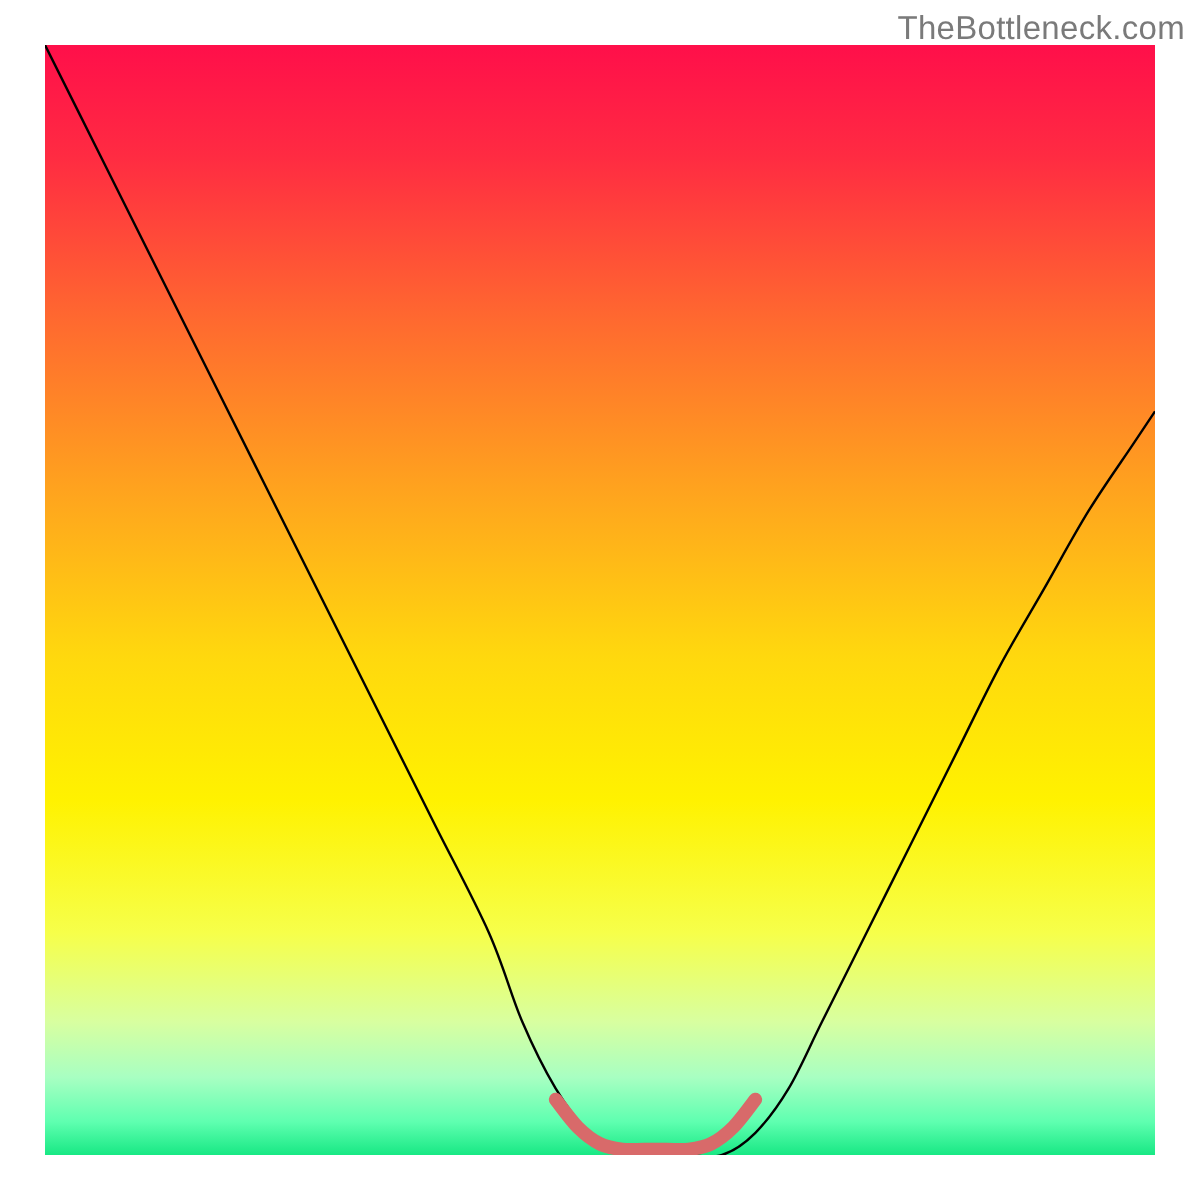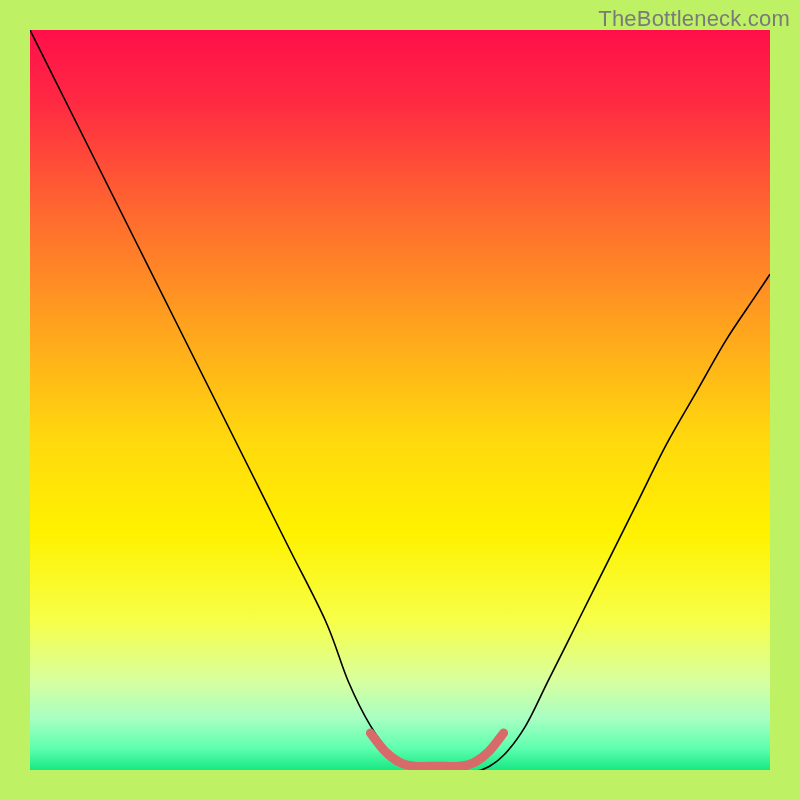--- a/index.html
+++ b/index.html
@@ -8,21 +8,21 @@
     width: 800px;
     height: 800px;
     background: #000;
     overflow: hidden;
     font-family: Arial, Helvetica, sans-serif;
   }
   .frame {
     position: relative;
     width: 800px;
     height: 800px;
-    background: #bef264;
+    background: #ffffff;
   }
   .plot-area {
     position: absolute;
     left: 30px;
     top: 30px;
     width: 740px;
     height: 740px;
     overflow: hidden;
   }
   .gradient-bg {

